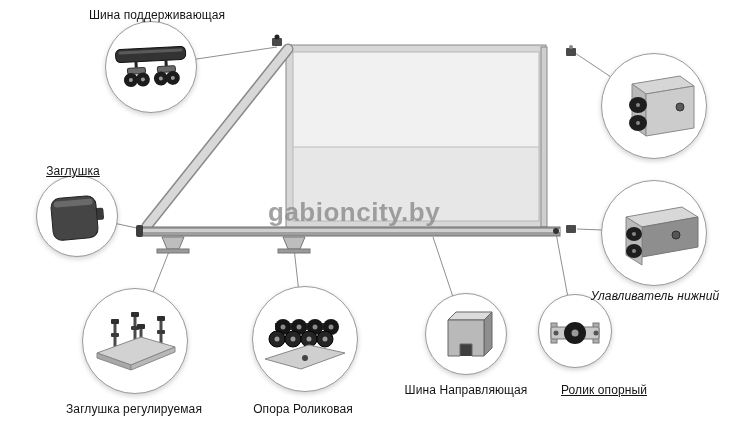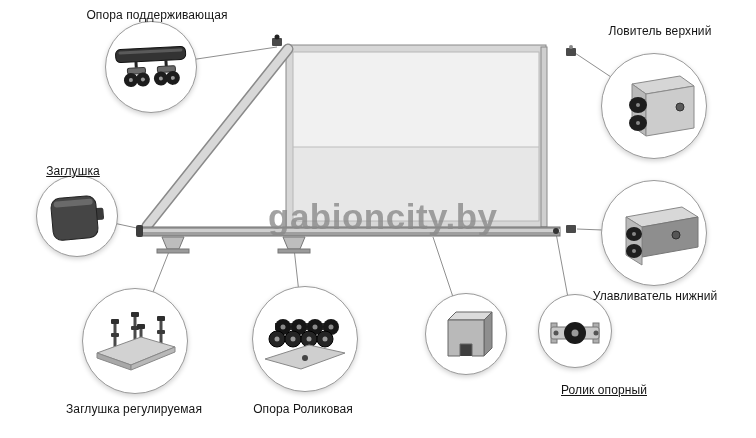--- a/index.html
+++ b/index.html
@@ -12,21 +12,21 @@
     position:absolute;border-radius:50%;background:#ffffff;
     border:1.5px solid #9a9a9a;box-shadow:0 2px 5px rgba(0,0,0,0.18);
     display:flex;align-items:center;justify-content:center;overflow:hidden;
   }
   .part-label{
     position:absolute;transform:translateX(-50%);
     font-size:12px;color:#141414;white-space:nowrap;letter-spacing:.1px;
   }
   .watermark{
     position:absolute;left:268px;top:197px;
-    font-size:35px;font-weight:bold;color:#8b8b8b;opacity:.8;
+    font-size:26px;font-weight:bold;color:#8b8b8b;opacity:.8;
     letter-spacing:.5px;pointer-events:none;
   }
 </style>
 </head>
 <body>
 
 <div class="canvas">
 
   <svg class="base-svg" width="756" height="438" viewBox="0 0 756 438">
 
@@ -195,21 +195,21 @@
       <rect x="12" y="28" width="6" height="20" fill="#b0b0b0" stroke="#777"></rect>
       <rect x="54" y="28" width="6" height="20" fill="#b0b0b0" stroke="#777"></rect>
       <rect x="12" y="32" width="48" height="12" rx="2" fill="#c9c9c9" stroke="#777"></rect>
       <circle cx="36" cy="38" r="11" fill="#1a1a1a"></circle>
         <circle cx="36" cy="38" r="3.5" fill="#999"></circle>
       <circle cx="17" cy="38" r="2.5" fill="#555"></circle>
       <circle cx="57" cy="38" r="2.5" fill="#555"></circle>
     </svg>
   </div>
 
-  <div class="part-label" style="left:157px;top:8px;">Опора поддерживающая</div>
-  <div class="part-label" style="left:660px;top:24px;">Ловитель верхний</div>
+  <div class="part-label" style="left:157px;top:8px;">Шина поддерживающая</div>
   <div class="part-label" style="left:73px;top:164px;text-decoration:underline;">Заглушка</div>
-  <div class="part-label" style="left:655px;top:289px;">Улавливатель нижний</div>
+  <div class="part-label" style="left:655px;top:289px;font-style:italic;">Улавливатель нижний</div>
   <div class="part-label" style="left:134px;top:402px;">Заглушка регулируемая</div>
   <div class="part-label" style="left:303px;top:402px;text-align:center;">Опора Роликовая</div>
+  <div class="part-label" style="left:466px;top:383px;">Шина Направляющая</div>
   <div class="part-label" style="left:604px;top:383px;text-decoration:underline;">Ролик опорный</div>
 
 </div>
 
 </body></html>

